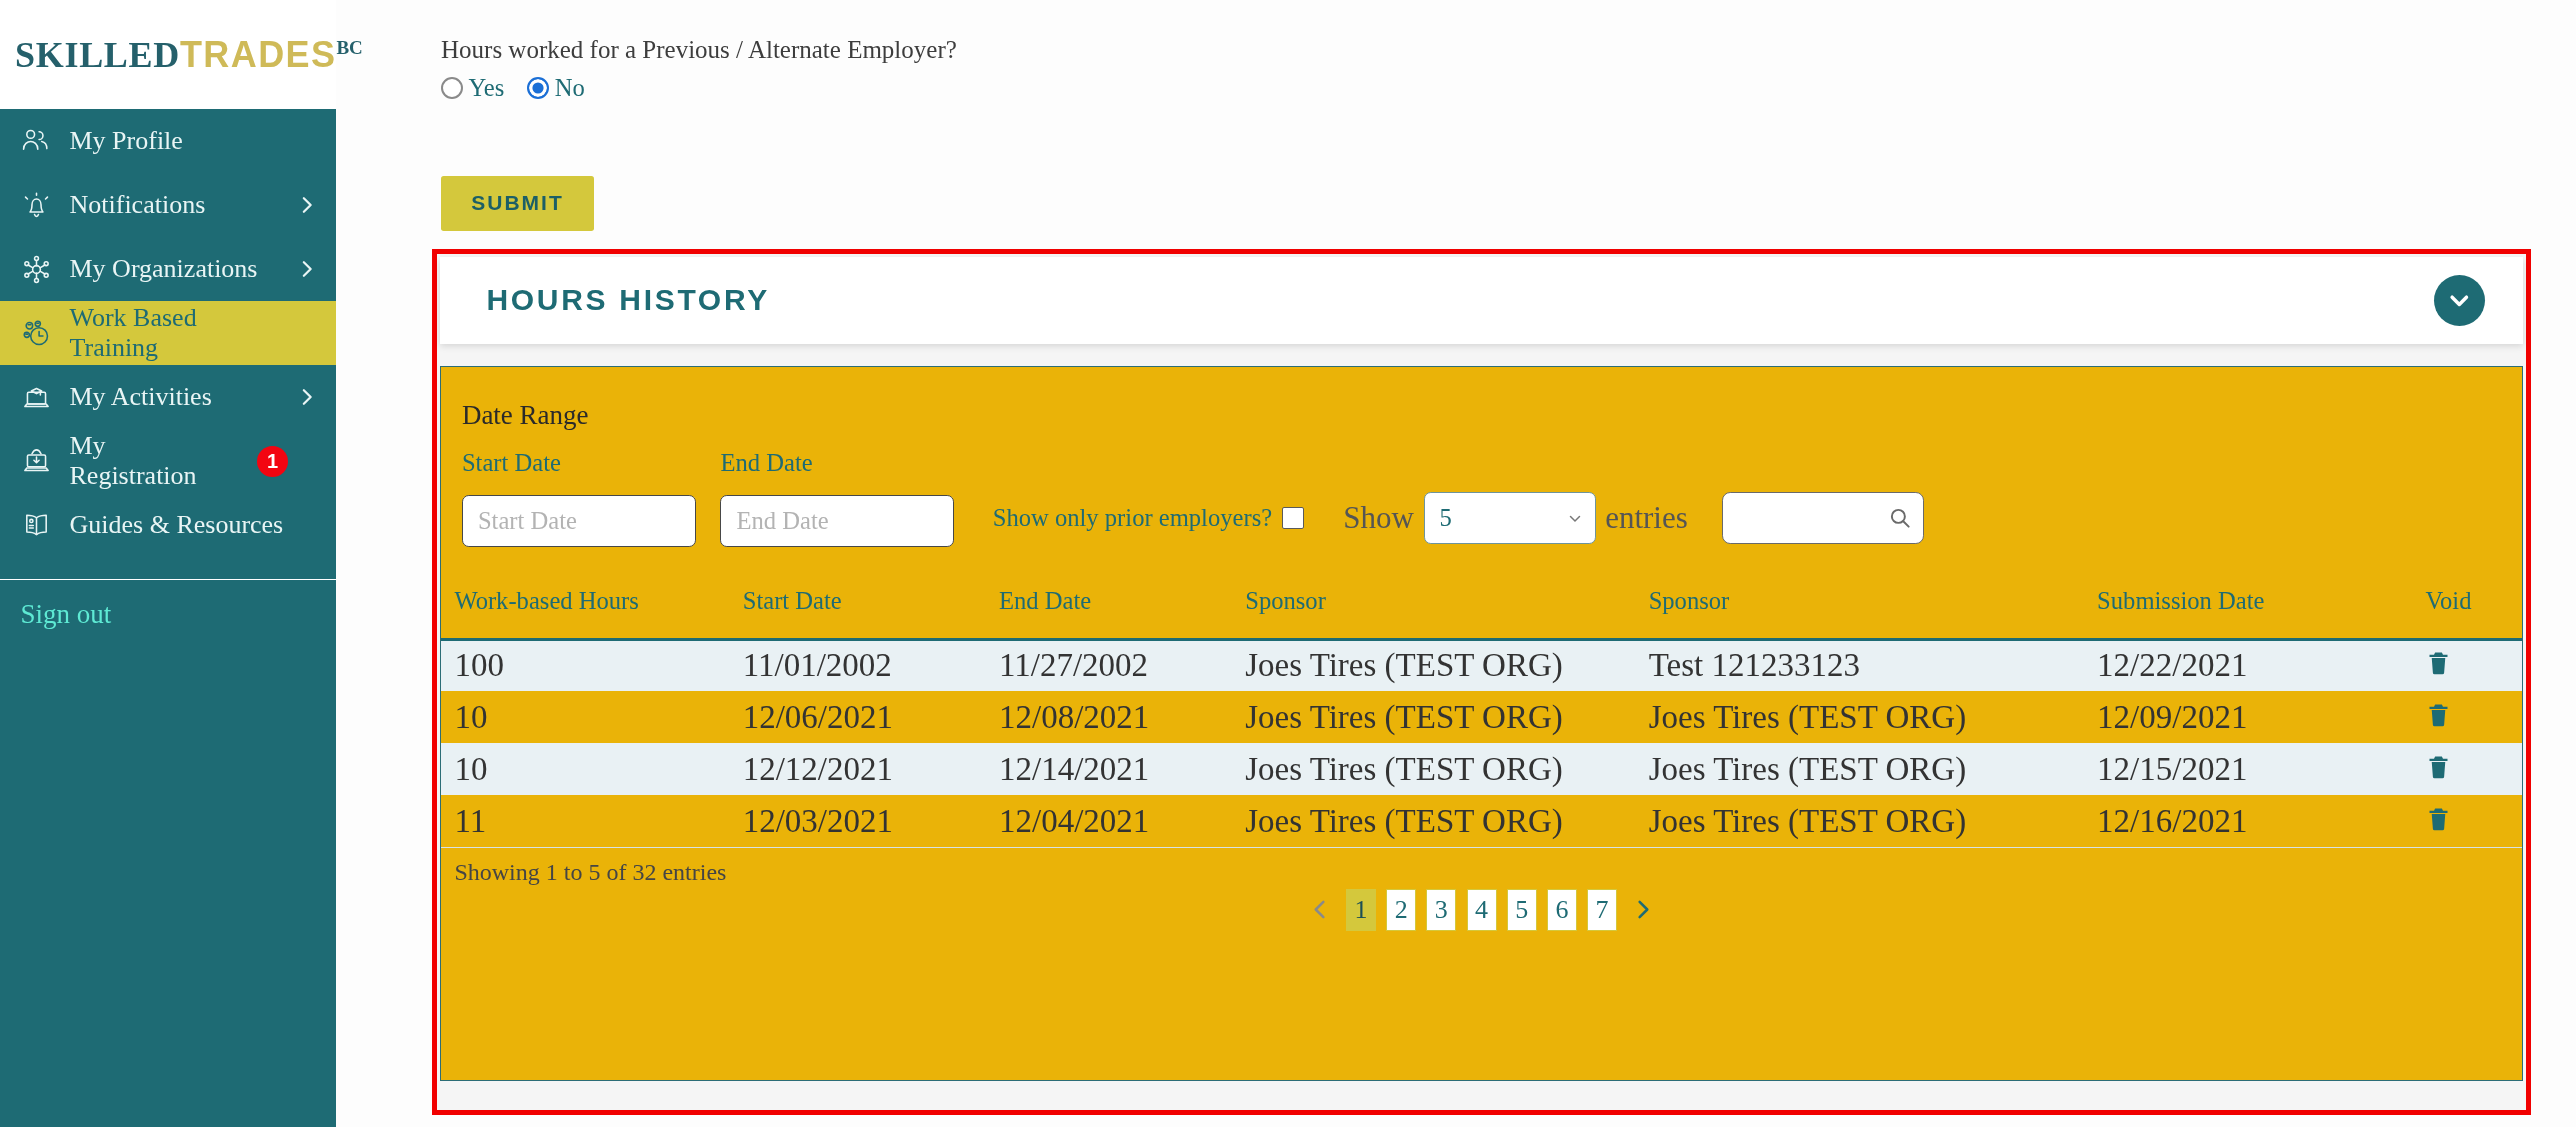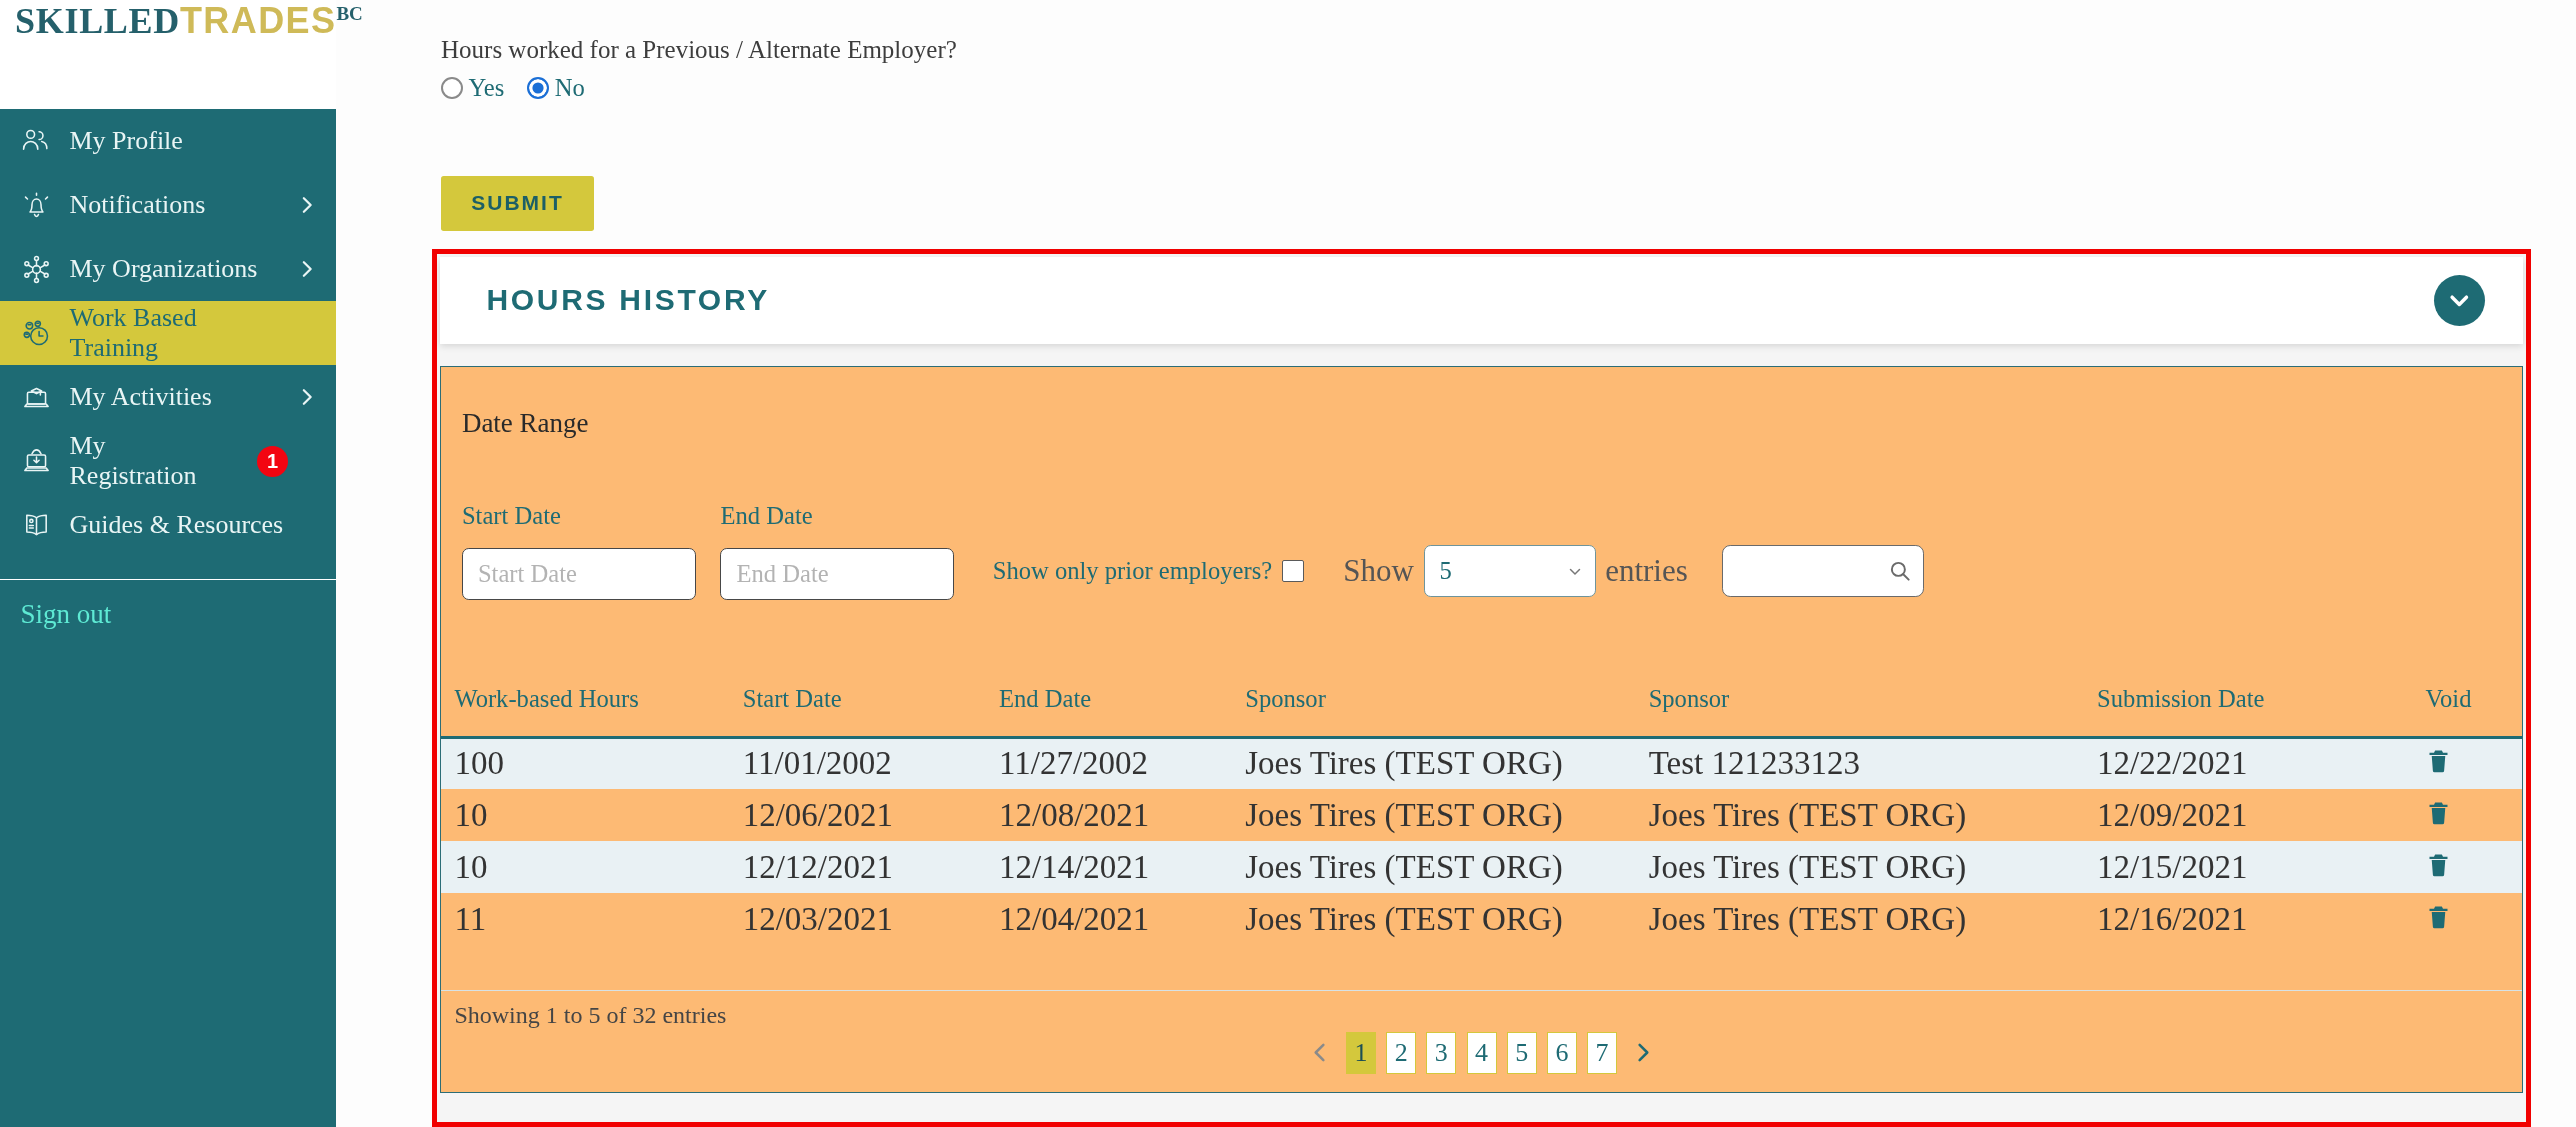--- a/index.html
+++ b/index.html
@@ -6,21 +6,21 @@
     --teal:#1e6b74; --teal-dark:#1c5f66; --yellow:#d4c83c; --red:#f10000;
     --badge:#f30511; --row-alt:#e9f1f4; --radio:#1b6fd6; --page-bg:#f5f5f5;
   }
   *{box-sizing:border-box; margin:0; padding:0;}
   html,body{width:2576px; height:1127px; overflow:hidden; background:#fdfdfd;
     font-family:"Liberation Serif", serif; -webkit-font-smoothing:antialiased;}
   .app{display:flex; width:2576px; height:1127px;}
 
   
   .sidebar{width:336px; min-width:336px; height:100%; background:var(--teal); display:flex; flex-direction:column;}
-  .logo-box{background:#ffffff; height:109px; display:flex; padding-left:15px;}
+  .logo-box{background:#ffffff; height:109px; display:flex; align-items:center; padding-left:15px;}
   .logo{font-size:36px; white-space:nowrap;}
   .logo .lg-skilled{color:#25606b; font-weight:bold; letter-spacing:0.7px;}
   .logo .lg-trades{color:#cfba58; font-family:"Liberation Sans", sans-serif; font-weight:bold; letter-spacing:1.4px;}
   .logo .lg-bc{color:#25606b; font-size:19px; vertical-align:super; font-weight:bold;}
   .menu{display:flex; flex-direction:column;}
   .side-item{position:relative; height:64px; display:flex; align-items:center; gap:18px;
     padding:0 48px 0 20.5px; color:#e9f5f5; font-size:26px; cursor:pointer;}
   .side-item .side-icon{width:31px; height:31px; display:inline-flex; align-items:center; justify-content:center; color:#e9f5f5;}
   .side-item.active{background:var(--yellow); color:var(--teal);}
   .side-item.active .side-icon{color:var(--teal);}
@@ -42,22 +42,22 @@
     border:none; color:var(--teal-dark); font-family:"Liberation Sans", sans-serif; font-weight:bold;
     font-size:21px; letter-spacing:2px; border-radius:2.7px; cursor:pointer; display:block;}
 
   
   .hh-container{margin-top:18px; width:2099px; border:5.5px solid var(--red); background:var(--page-bg); padding:3.4px 3.4px 29px 3.4px;}
   .hh-header{background:#fff; height:87px; display:flex; align-items:center; justify-content:space-between;
     padding:0 38px 0 46px; box-shadow:0 3.4px 6.8px rgba(0,0,0,0.13);}
   .hh-title{font-family:"Liberation Sans", sans-serif; font-weight:bold; font-size:30px; letter-spacing:2.7px; color:var(--teal);}
   .hh-collapse{width:51px; height:51px; border-radius:50%; background:var(--teal); border:none; cursor:pointer;
     display:flex; align-items:center; justify-content:center; color:#fff;}
-  .hh-panel{margin-top:22px; background:#fdba74; border:1.4px solid #2c6d76; padding-top:27px; min-height:715px;
-    display:flex; flex-direction:column;gap:45px;}
+  .hh-panel{margin-top:22px; background:#eab308; border:1.4px solid #2c6d76; padding-top:19px; min-height:715px;
+    display:flex; flex-direction:column;}
   .dr-title{font-size:27px; color:#2a2a2a; margin:13.7px 0 18px 20.5px;}
   .filters{display:flex; align-items:flex-end; padding:0 20.5px; gap:24.6px;}
   .field label{display:block; font-size:24.6px; color:var(--teal); margin-bottom:18px;}
   .field input{width:234px; height:52px; border:1.4px solid #474747; border-radius:6.8px; padding:0 15px;
     font-family:"Liberation Serif", serif; font-size:24.6px; color:#333;}
   .field input::placeholder{color:#b3b3b3;}
   .mid-group{display:flex; align-items:center; margin-bottom:2.7px; gap:9.6px;}
   .prior-label{font-size:24.6px; color:var(--teal); margin-left:13.7px;}
   .checkbox{width:22px; height:22px; border:1.4px solid #5a5a5a; border-radius:2px; background:#fff; cursor:pointer;}
   .show-label,.entries-label{font-size:31px; color:#555;}

